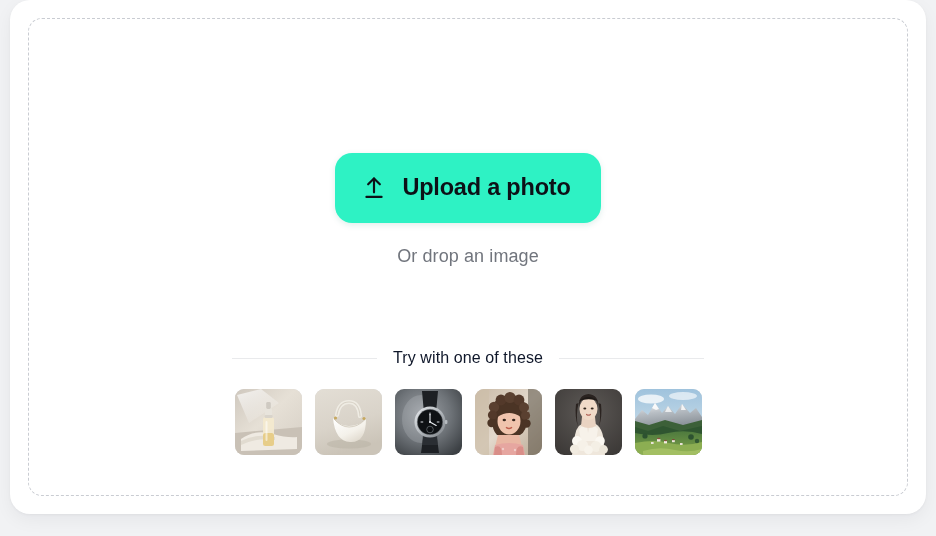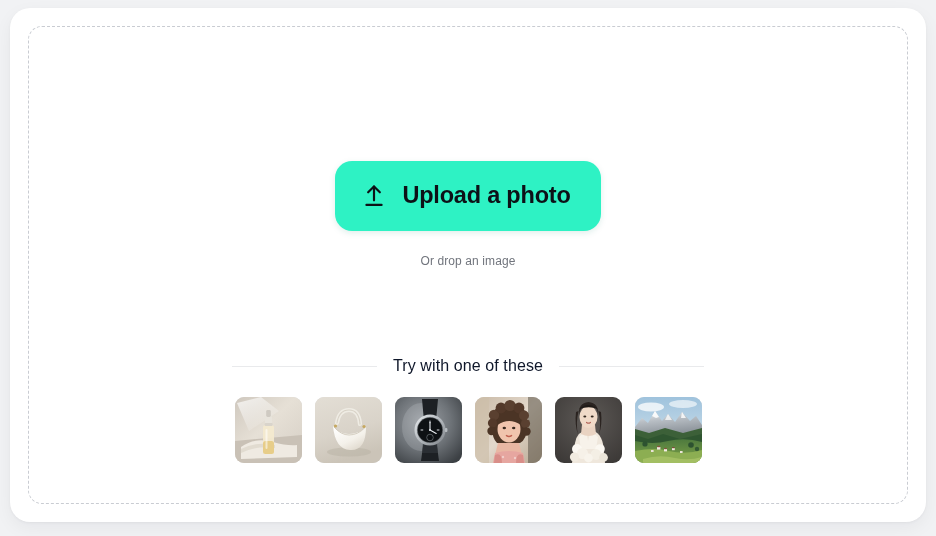--- a/index.html
+++ b/index.html
@@ -13,21 +13,21 @@
   body {
     background: #f1f2f4;
     font-family: "Liberation Sans", "DejaVu Sans", sans-serif;
     -webkit-font-smoothing: antialiased;
   }
 
   
   .uploader-card {
     position: absolute;
     left: 10px;
-    top: 8px;
+    top: 0;
     width: 916px;
     height: 514px;
     background: #ffffff;
     border-radius: 20px;
     box-shadow: 0 1px 3px rgba(16, 20, 30, 0.045),
                 0 6px 18px rgba(16, 20, 30, 0.05);
   }
 
   
   .dropzone {
@@ -77,21 +77,21 @@
     font-size: 23.5px;
     font-weight: 700;
     letter-spacing: -0.2px;
     color: #0d1117;
     line-height: 1;
     white-space: nowrap;
   }
 
   .drop-hint {
     margin-top: 23px;
-    font-size: 12px;
+    font-size: 18px;
     color: #71757d;
     letter-spacing: 0.1px;
   }
 
   
   .samples {
     position: absolute;
     left: 0;
     right: 0;
     bottom: 40px;

